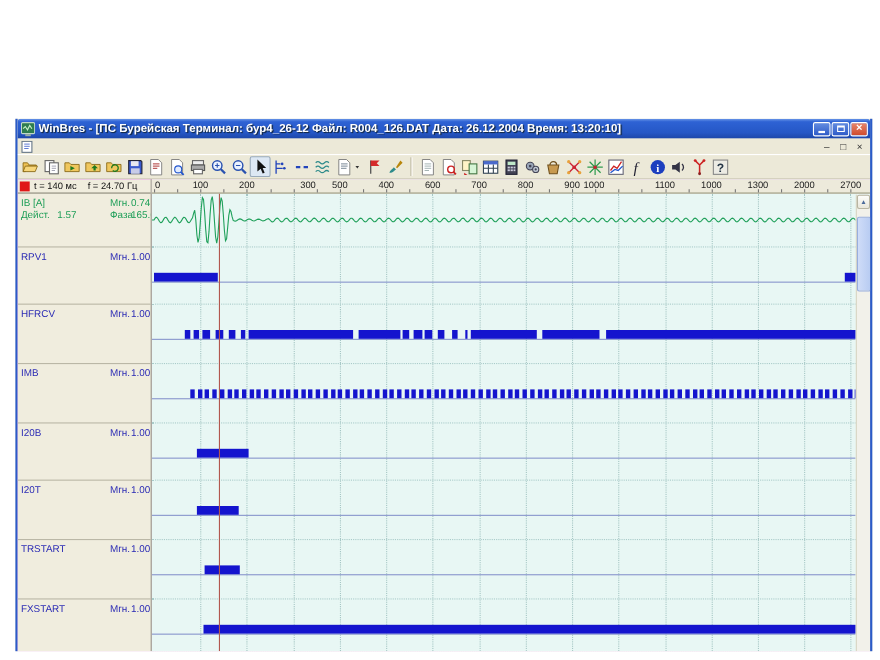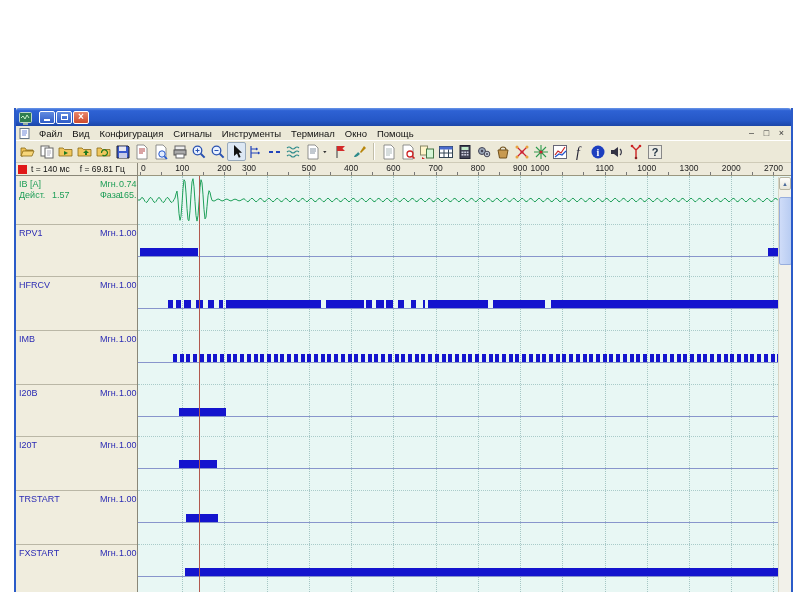--- a/index.html
+++ b/index.html
@@ -85,39 +85,39 @@
   <div class="window">
 
     <div class="titlebar">
       <span class="app-icon">
         <svg width="13" height="13" viewBox="0 0 13 13">
             <rect x="0.5" y="0.5" width="12" height="10" rx="1" fill="#2E7D4F" stroke="#BFD8C8"></rect>
             <path d="M2 6l2-2 2 3 2-4 2 3" stroke="#C8F0C8" fill="none" stroke-width="1"></path>
             <rect x="4" y="11" width="5" height="2" fill="#9AB0A0"></rect>
           </svg>
       </span>
+      <span class="title-text">WinBres - [ПС Бурейская Терминал: бур4_26-12 Файл: R004_126.DAT  Дата: 26.12.2004   Время: 13:20:10]</span>
       <span class="tb-buttons">
         <span class="tbb bluebtn">
             <i class="g-min"></i>
           </span>
         <span class="tbb bluebtn">
             <i class="g-rest"></i>
           </span>
         <span class="tbb close">×</span>
       </span>
     </div>
 
     <div class="menubar">
       <span class="mdi-icon">
         <svg width="11" height="11" viewBox="0 0 11 11">
             <rect x="1" y="0.5" width="9" height="10" fill="#fff" stroke="#678"></rect>
             <path d="M3 3h5M3 5h5M3 7h4" stroke="#4A6ACD" stroke-width="0.8"></path>
           </svg>
       </span>
-      <span id="menu-items"><span class="menu-item">Файл</span><span class="menu-item">Вид</span><span class="menu-item">Конфигурация</span><span class="menu-item">Сигналы</span><span class="menu-item">Инструменты</span><span class="menu-item">Терминал</span><span class="menu-item">Окно</span><span class="menu-item">Помощь</span></span>
       <span class="mdi-ctrls">
         <span>–</span>
         <span>□</span>
         <span>×</span>
       </span>
     </div>
 
     <div class="toolbar">
       <span class="tbgroup" id="tb-left">
           <span class="tbicon">
@@ -353,21 +353,21 @@
             </svg>
           </span>
         </span>
     </div>
 
     <div class="content">
       <div class="left-panel">
         <div class="panel-header">
           <span class="redsq"></span>
           <span>t = 140 мс</span>
-          <span class="ph-freq">f = 69.81 Гц</span>
+          <span class="ph-freq">f = 24.70 Гц</span>
         </div>
         <div id="panel-rows">
             <div class="panel-row" style="height: 49px; color: rgb(29, 158, 87);">
               <span class="pr-name">IB [A]</span>
               <span class="pr-p1">Мгн.</span>
               <span class="pr-v1">0.74</span>
               <span class="pr-name2">Дейст.</span>
               <span class="pr-v0">1.57</span>
               <span class="pr-p2">Фаза</span>
               <span class="pr-v2">165.64</span>
@@ -408,21 +408,21 @@
               <span class="pr-v1">1.00</span>
             </div>
           </div>
       </div>
 
       <div class="chart-wrap">
         <div class="ruler" id="ruler">
             <span class="tick-label first" style="left: 3px;">0</span>
             <span class="tick-label" style="left: 44.23px;">100</span>
             <span class="tick-label" style="left: 86.46px;">200</span>
-            <span class="tick-label" style="left: 111px;">300</span>
+            <span class="tick-label" style="left: 142px;">300</span>
             <span class="tick-label" style="left: 170.92px;">500</span>
             <span class="tick-label" style="left: 213.15px;">400</span>
             <span class="tick-label" style="left: 255.38px;">600</span>
             <span class="tick-label" style="left: 297.61px;">700</span>
             <span class="tick-label" style="left: 339.84px;">800</span>
             <span class="tick-label" style="left: 382.07px;">900</span>
             <span class="tick-label" style="left: 402px;">1000</span>
             <span class="tick-label" style="left: 466.53px;">1100</span>
             <span class="tick-label" style="left: 508.76px;">1000</span>
             <span class="tick-label" style="left: 550.99px;">1300</span>

